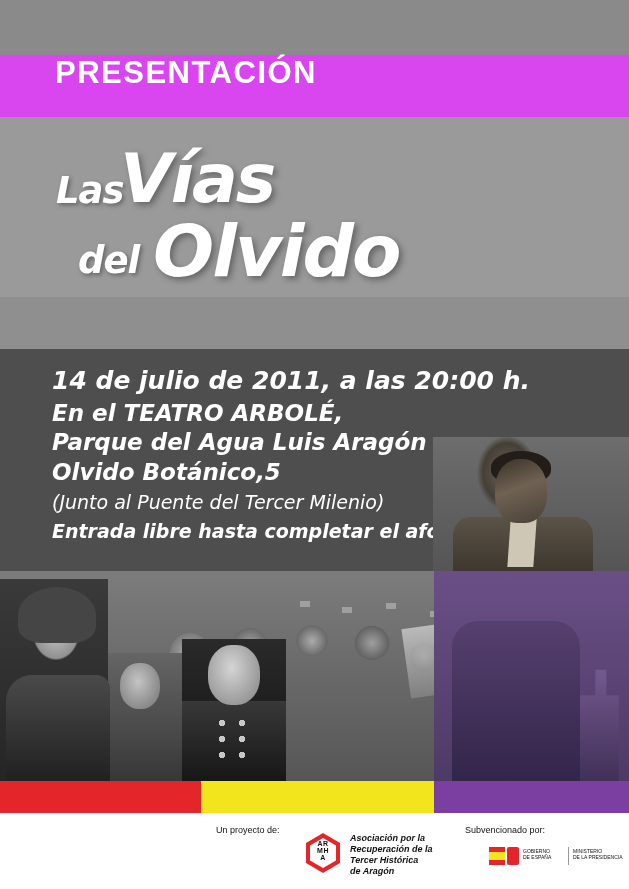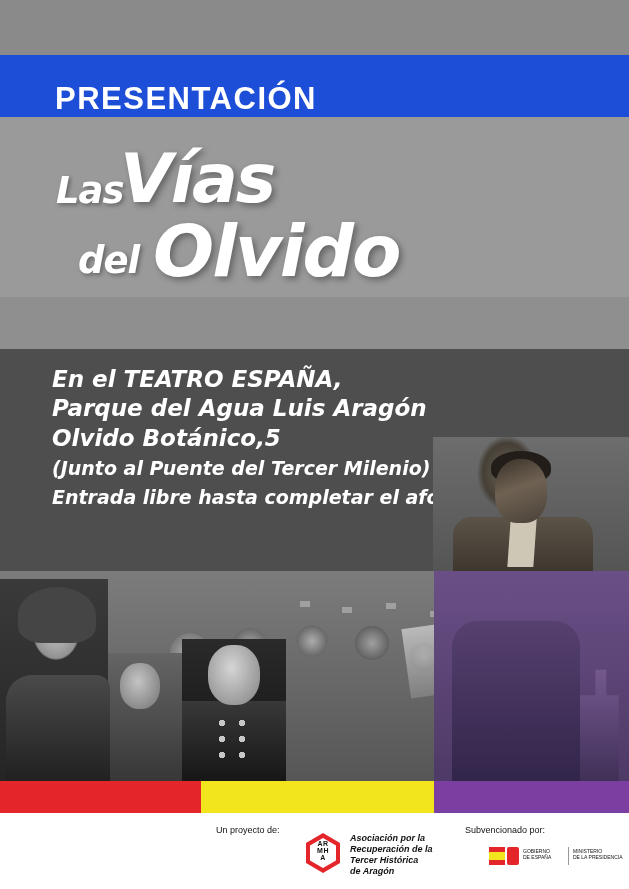--- a/index.html
+++ b/index.html
@@ -24,23 +24,23 @@
     left: 0; top: 0;
     width: 629px; height: 55px;
     background: #8a8a8a;
   }
 
   
   .pres-bar {
     position: absolute;
     left: 0; top: 55px;
     width: 629px; height: 62px;
-    background: #1d4ed8;
+    background: #d946ef;
     display: flex;
-    align-items: flex-end;
+    align-items: flex-start;
   }
   .pres-text {
     color: #ffffff;
     font-size: 31px;
     font-weight: bold;
     letter-spacing: 1.5px;
     padding-left: 55px;
     font-family: "Liberation Sans", sans-serif;
   }
 
@@ -110,21 +110,21 @@
     left: 52px; top: 16px;
     color: #ffffff;
     font-family: "DejaVu Sans", sans-serif;
     font-style: italic;
   }
   .info-lines div { line-height: 1.28; }
   .line-1 { font-size: 25px; font-weight: bold; margin-bottom: 2px; }
   .line-2 { font-size: 23px; font-weight: bold; }
   .line-3 { font-size: 23px; font-weight: bold; }
   .line-4 { font-size: 23px; font-weight: bold; }
-  .line-5 { font-size: 19px; font-weight: bold; margin-top: 3px; }
+  .line-5 { font-size: 19px; font-weight: normal; margin-top: 3px; }
   .line-6 { font-size: 19px; font-weight: bold; margin-top: 4px; }
 
   
   .man-photo {
     position: absolute;
     right: 0; top: 88px;
     width: 196px; height: 134px;
     background:
       radial-gradient(ellipse 40px 50px at 74px 36px, #6b6256 0%, #453f36 60%, rgba(0,0,0,0) 75%),
       linear-gradient(180deg, #6d6d6d 0%, #555 100%);
@@ -407,21 +407,22 @@
     <div class="title-inner">
       <span class="t-las">Las</span>
       <span class="t-vias">Vías</span>
       <span class="t-del">del</span>
       <span class="t-olvido">Olvido</span>
     </div>
   </div>
 
   <div class="info-block">
     <div class="info-lines">
-      <div class="line-2">En el TEATRO ESPAÑA,</div>
+      <div class="line-1">14 de julio de 2011, a las 20:00 h.</div>
+      <div class="line-2">En el TEATRO ARBOLÉ,</div>
       <div class="line-3">Parque del Agua Luis Aragón</div>
       <div class="line-4">Olvido Botánico,5</div>
       <div class="line-5">(Junto al Puente del Tercer Milenio)</div>
       <div class="line-6">Entrada libre hasta completar el aforo</div>
     </div>
     <div class="man-photo">
       <div class="man-body"></div>
       <div class="man-shirt"></div>
       <div class="man-hair"></div>
       <div class="man-head"></div>

